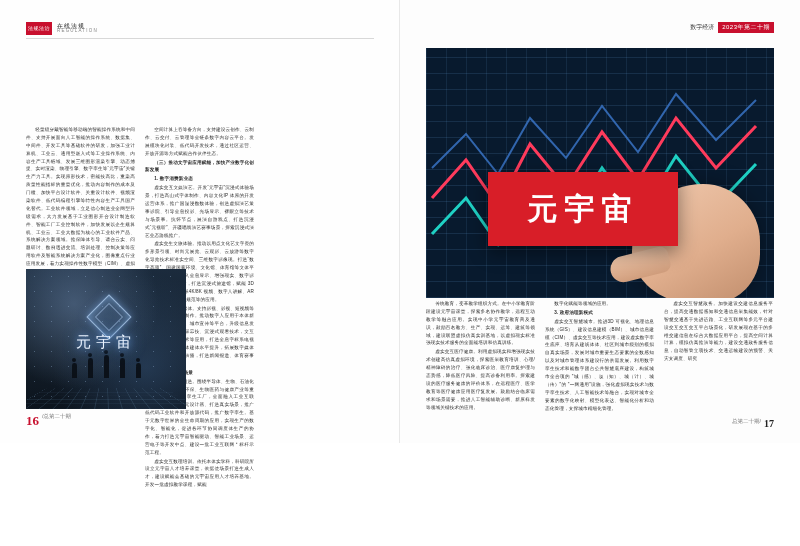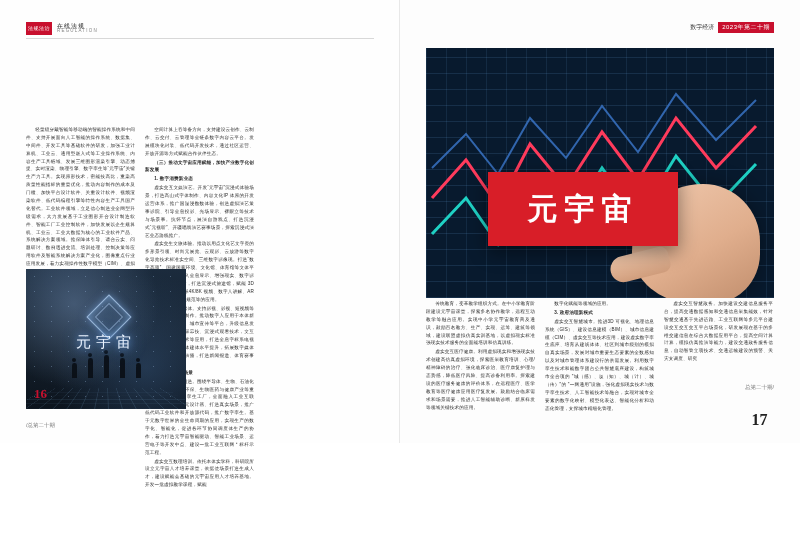--- a/index.html
+++ b/index.html
@@ -46,29 +46,29 @@
   .mh-cn{font-size:6px;color:#333;}
   .mh-badge{
     background:#c8102e;color:#fff;font-size:6px;
     padding:1px 4px;letter-spacing:.5px;
   }
   .rule-left{position:absolute;top:38px;left:26px;width:348px;height:1px;background:#d8d8d8;}
 
   
   .footer{
     position:absolute;bottom:14px;font-size:6px;color:#666;
-    display:flex;align-items:center;gap:20px;flex-direction:column;
+    display:flex;align-items:flex-start;gap:3px;
   }
   .footer-left{left:26px;}
   .footer-right{right:26px;}
   .folio{
     font-size:13px;font-weight:bold;color:#c8102e;
     font-family:"Liberation Serif", serif;
   }
-  .folio-dark{font-size:16px;font-weight:bold;color:#222;font-family:"Liberation Serif", serif;}
+  .folio-dark{font-size:10px;font-weight:bold;color:#222;font-family:"Liberation Serif", serif;}
   .foot-txt{font-size:5.5px;color:#777;}
 
   
   .cols{
     position:absolute;
     display:flex;
     gap:10px;
   }
   .col{
     font-size:4.6px;

